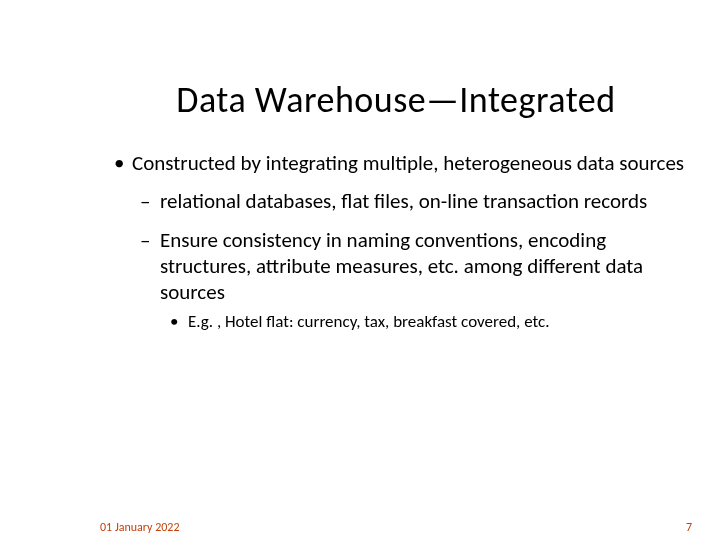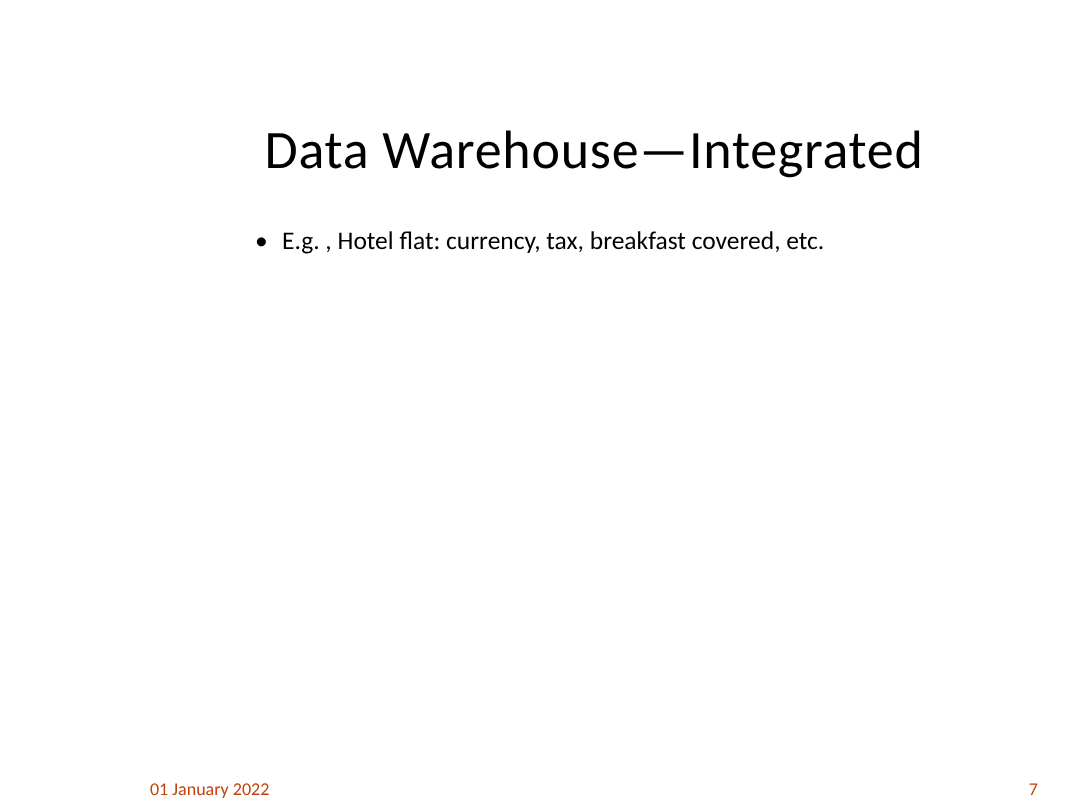--- a/index.html
+++ b/index.html
@@ -79,20 +79,23 @@
       color: #c2410c;
     }
   </style>
 </head>
 <body>
 
 <div class="slide">
   <h1 class="title">Data Warehouse—Integrated</h1>
 
   <div class="content">
+    <div class="bullet-l1">Constructed by integrating multiple, heterogeneous data sources</div>
+    <div class="bullet-l2">relational databases, flat files, on-line transaction records</div>
+    <div class="bullet-l2">Ensure consistency in naming conventions, encoding structures, attribute measures, etc. among different data sources</div>
     <div class="bullet-l3">E.g. , Hotel flat: currency, tax, breakfast covered, etc.</div>
   </div>
 
   <div class="footer">
     <span>01 January 2022</span>
     <span>7</span>
   </div>
 </div>
 
 </body></html>

